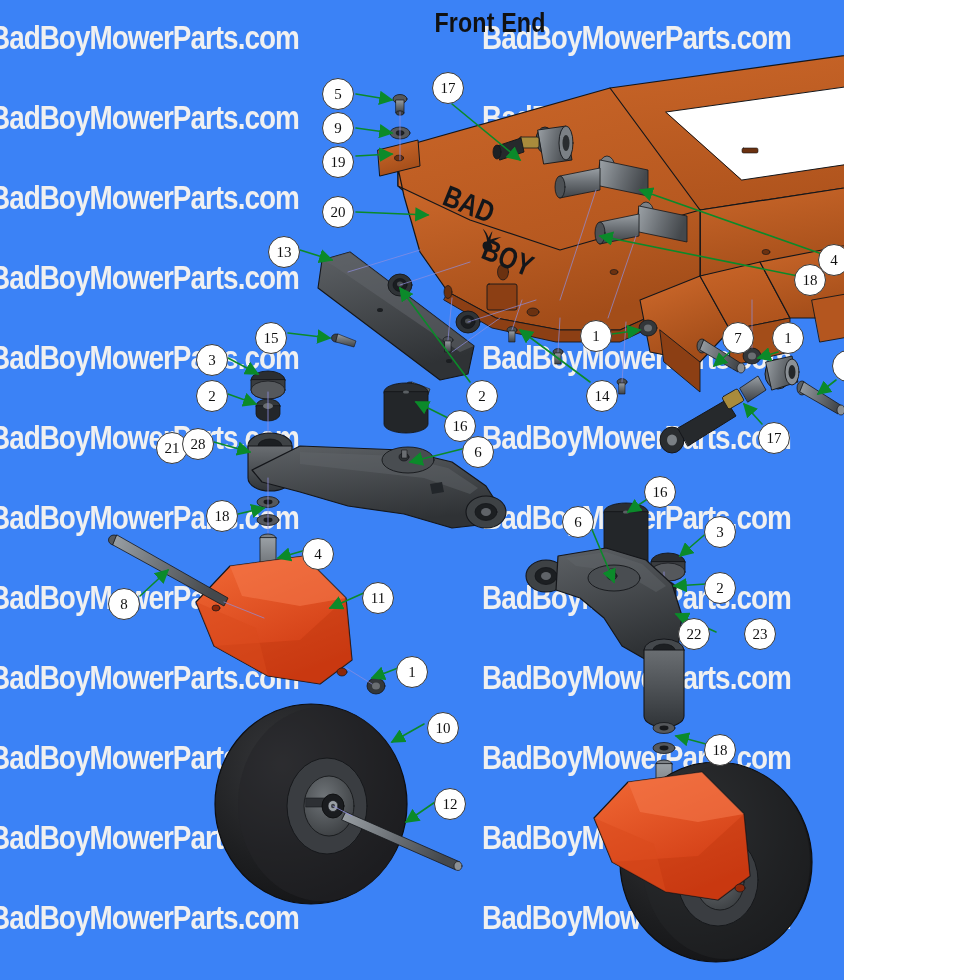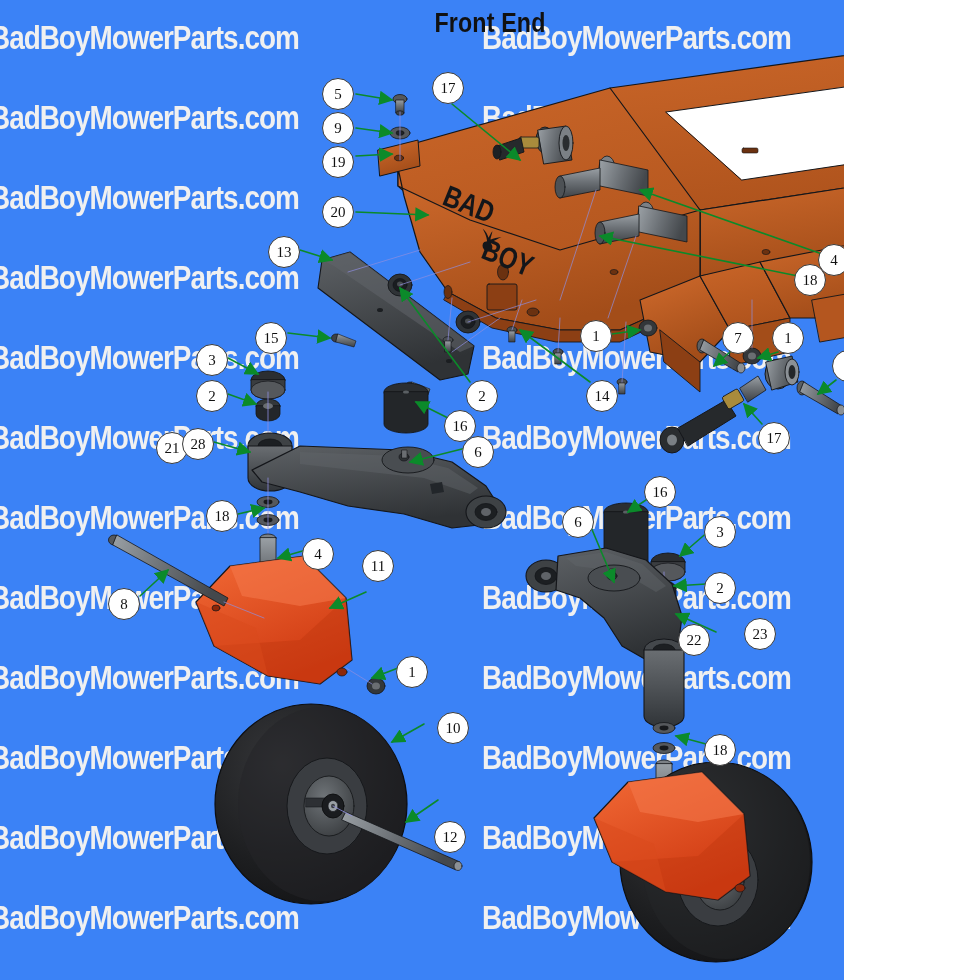--- a/index.html
+++ b/index.html
@@ -519,22 +519,22 @@
       <div class="cal" style="left: 156px; top: 432px;">21</div>
       <div class="cal" style="left: 182px; top: 428px;">28</div>
       <div class="cal" style="left: 462px; top: 436px;">6</div>
       <div class="cal" style="left: 644px; top: 476px;">16</div>
       <div class="cal" style="left: 562px; top: 506px;">6</div>
       <div class="cal" style="left: 704px; top: 516px;">3</div>
       <div class="cal" style="left: 206px; top: 500px;">18</div>
       <div class="cal" style="left: 704px; top: 572px;">2</div>
       <div class="cal" style="left: 302px; top: 538px;">4</div>
       <div class="cal" style="left: 108px; top: 588px;">8</div>
-      <div class="cal" style="left: 362px; top: 550px;">11</div>
-      <div class="cal" style="left: 678px; top: 618px; margin-top: 6px;">22</div>
+      <div class="cal" style="left: 362px; top: 582px;">11</div>
+      <div class="cal" style="left: 678px; top: 618px;">22</div>
       <div class="cal" style="left: 744px; top: 618px;">23</div>
       <div class="cal" style="left: 396px; top: 656px;">1</div>
       <div class="cal" style="left: 704px; top: 734px;">18</div>
-      <div class="cal" style="left: 437px; top: 712px;">10</div>
-      <div class="cal" style="left: 434px; top: 821px;">12</div>
+      <div class="cal" style="left: 427px; top: 712px;">10</div>
+      <div class="cal" style="left: 434px; top: 788px;">12</div>
     </div>
 
 </div>
 
 </body></html>

